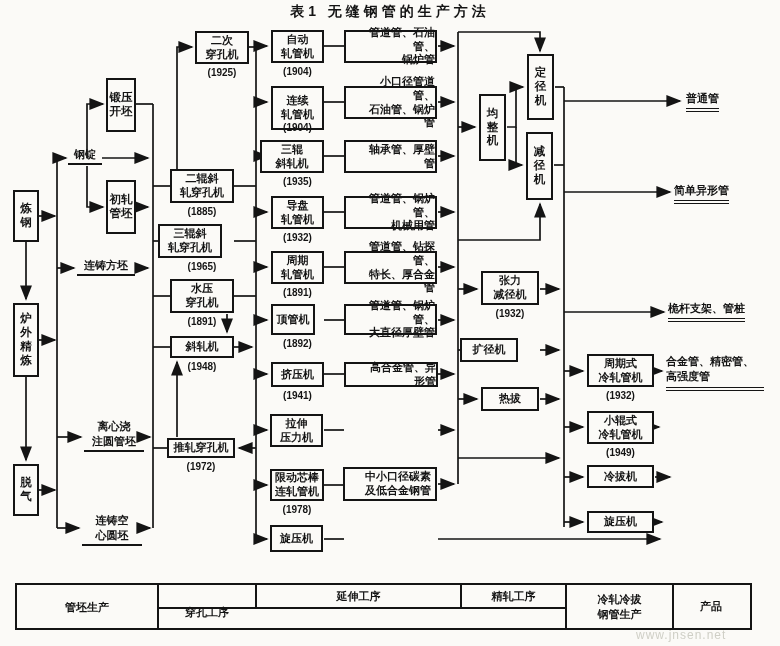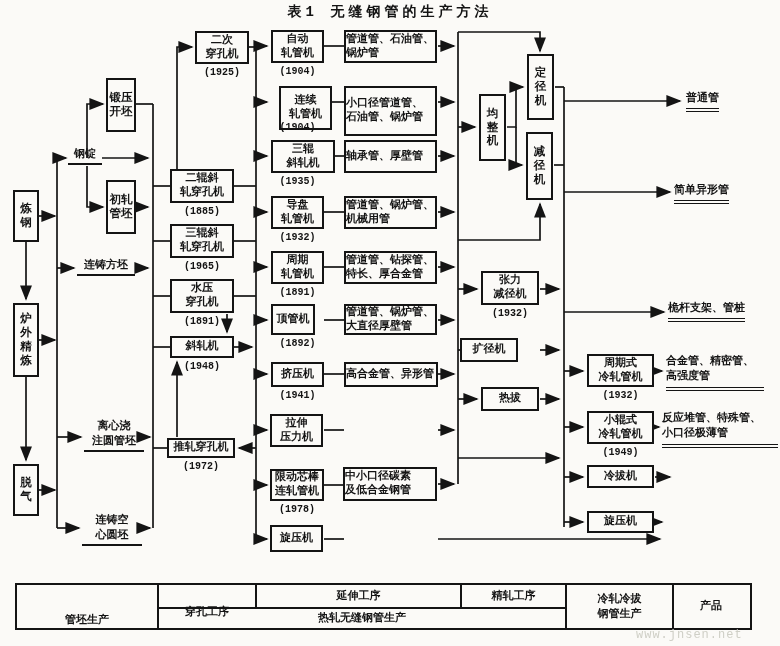--- a/index.html
+++ b/index.html
@@ -1,25 +1,25 @@
 <!DOCTYPE html>
 <html><head>
 <meta charset="utf-8">
 <style>
   html,body{margin:0;padding:0;background:#fbfaf7;}
   #page{position:relative;width:780px;height:646px;background:#fbfaf7;
-        font-family:Liberation Mono, monospace;color:#141414;
+        font-family:Liberation Sans, sans-serif;color:#141414;
         font-weight:bold;overflow:hidden;}
   .title{position:absolute;left:0;top:3px;width:780px;text-align:center;
          font-size:14px;letter-spacing:4px;}
   .wires{position:absolute;left:0;top:0;}
   .node,.pbox,.vnode{position:absolute;box-sizing:border-box;border:2px solid #141414;
          display:flex;align-items:center;justify-content:center;text-align:center;
          white-space:pre-line;font-size:11px;line-height:1.25;background:#fbfaf7;}
-  .pbox{justify-content:flex-start;text-align:left;padding-left:0;}
+  .pbox{justify-content:flex-start;text-align:right;padding-left:20px;}
   .vnode{line-height:1.2;font-size:11.5px;padding:1px;}
   .year{position:absolute;text-align:center;font-size:10px;white-space:nowrap;}
   .src-lbl{position:absolute;text-align:center;white-space:pre-line;font-size:11px;
          line-height:1.35;border-bottom:2px solid #141414;padding-bottom:1px;}
   .final-lbl{position:absolute;text-align:left;white-space:pre-line;font-size:11px;
          line-height:1.4;border-bottom:4px double #141414;padding-bottom:2px;}
   .tbl{position:absolute;left:15px;top:583px;width:737px;height:47px;
          border:2px solid #141414;box-sizing:border-box;}
   .tcell{position:absolute;display:flex;align-items:center;justify-content:center;
          text-align:center;font-size:11px;line-height:1.3;white-space:pre-line;}
@@ -147,38 +147,38 @@
 注圆管坯</div>
   <div class="src-lbl" style="left:82px;top:513px;width:60px">连铸空
 心圆坯</div>
 
   <div class="node" style="left:195px;top:31px;width:54px;height:33px">二次
 穿孔机</div>
   <div class="year" style="left:195px;top:67px;width:54px">(1925)</div>
   <div class="node" style="left:170px;top:169px;width:64px;height:34px">二辊斜
 轧穿孔机</div>
   <div class="year" style="left:170px;top:206px;width:64px">(1885)</div>
-  <div class="node" style="left:170px;top:224px;width:64px;height:34px">三辊斜
+  <div class="node" style="left:158px;top:224px;width:64px;height:34px">三辊斜
 轧穿孔机</div>
   <div class="year" style="left:170px;top:261px;width:64px">(1965)</div>
   <div class="node" style="left:170px;top:279px;width:64px;height:34px">水压
 穿孔机</div>
   <div class="year" style="left:170px;top:316px;width:64px">(1891)</div>
   <div class="node" style="left:170px;top:336px;width:64px;height:22px">斜轧机</div>
   <div class="year" style="left:170px;top:361px;width:64px">(1948)</div>
   <div class="node" style="left:167px;top:438px;width:68px;height:20px">推轧穿孔机</div>
   <div class="year" style="left:167px;top:461px;width:68px">(1972)</div>
 
   <div class="node" style="left:271px;top:30px;width:53px;height:33px">自动
 轧管机</div>
   <div class="year" style="left:271px;top:66px;width:53px">(1904)</div>
-  <div class="node" style="left:279px;top:86px;width:53px;height:44px">连续
+  <div class="node" style="left:271px;top:86px;width:53px;height:44px">连续
 轧管机</div>
   <div class="year" style="left:271px;top:122px;width:53px">(1904)</div>
-  <div class="node" style="left:271px;top:140px;width:64px;height:33px">三辊
+  <div class="node" style="left:260px;top:140px;width:64px;height:33px">三辊
 斜轧机</div>
   <div class="year" style="left:271px;top:176px;width:53px">(1935)</div>
   <div class="node" style="left:271px;top:196px;width:53px;height:33px">导盘
 轧管机</div>
   <div class="year" style="left:271px;top:232px;width:53px">(1932)</div>
   <div class="node" style="left:271px;top:251px;width:53px;height:33px">周期
 轧管机</div>
   <div class="year" style="left:271px;top:287px;width:53px">(1891)</div>
   <div class="node" style="left:271px;top:304px;width:44px;height:31px">顶管机</div>
   <div class="year" style="left:271px;top:338px;width:53px">(1892)</div>
@@ -186,21 +186,21 @@
   <div class="year" style="left:271px;top:390px;width:53px">(1941)</div>
   <div class="node" style="left:270px;top:414px;width:53px;height:33px">拉伸
 压力机</div>
   <div class="node" style="left:270px;top:469px;width:54px;height:32px">限动芯棒
 连轧管机</div>
   <div class="year" style="left:270px;top:504px;width:54px">(1978)</div>
   <div class="node" style="left:270px;top:525px;width:53px;height:27px">旋压机</div>
 
   <div class="pbox" style="left:344px;top:30px;width:93px;height:33px">管道管、石油管、
 锅炉管</div>
-  <div class="pbox" style="left:344px;top:86px;width:93px;height:50px">小口径管道管、
+  <div class="pbox" style="left:344px;top:86px;width:93px;height:33px">小口径管道管、
 石油管、锅炉管</div>
   <div class="pbox" style="left:344px;top:140px;width:93px;height:33px">轴承管、厚壁管</div>
   <div class="pbox" style="left:344px;top:196px;width:93px;height:33px">管道管、锅炉管、
 机械用管</div>
   <div class="pbox" style="left:344px;top:251px;width:93px;height:33px">管道管、钻探管、
 特长、厚合金管</div>
   <div class="pbox" style="left:344px;top:304px;width:93px;height:31px">管道管、锅炉管、
 大直径厚壁管</div>
   <div class="pbox" style="left:344px;top:362px;width:94px;height:25px">高合金管、异形管</div>
   <div class="pbox" style="left:343px;top:467px;width:94px;height:34px">中小口径碳素
@@ -222,35 +222,32 @@
 冷轧管机</div>
   <div class="year" style="left:587px;top:447px;width:67px">(1949)</div>
   <div class="node" style="left:587px;top:465px;width:67px;height:23px">冷拔机</div>
   <div class="node" style="left:587px;top:511px;width:67px;height:22px">旋压机</div>
 
   <div class="final-lbl" style="left:686px;top:91px">普通管</div>
   <div class="final-lbl" style="left:674px;top:183px">简单异形管</div>
   <div class="final-lbl" style="left:668px;top:301px">桅杆支架、管桩</div>
   <div class="final-lbl" style="left:666px;top:354px;width:98px">合金管、精密管、
 高强度管</div>
-  <div class="final-lbl" style="left:662px;top:411px;width:116px">反应堆管、特殊管、
-小口径极薄管</div>
 
   <div class="tbl">
     <div class="dv" style="left:140px;top:0;width:2px;height:43px"></div>
     <div class="dv" style="left:238px;top:0;width:2px;height:22px"></div>
     <div class="dv" style="left:443px;top:0;width:2px;height:22px"></div>
     <div class="dv" style="left:548px;top:0;width:2px;height:43px"></div>
     <div class="dv" style="left:655px;top:0;width:2px;height:43px"></div>
     <div class="dv" style="left:140px;top:22px;width:410px;height:2px"></div>
-    <div class="tcell" style="left:0;top:13px;width:140px;height:44px">管坯生产</div>
+    <div class="tcell" style="left:0;top:0;width:140px;height:44px">管坯生产</div>
     <div class="tcell" style="left:142px;top:16px;width:96px;height:22px">穿孔工序</div>
     <div class="tcell" style="left:445px;top:0;width:103px;height:22px">精轧工序</div>
     <div class="tcell" style="left:240px;top:0;width:203px;height:22px">延伸工序</div>
-    <div class="tcell" style="left:142px;top:24px;width:406px;height:19px">热轧无缝钢管生产</div>
     <div class="tcell" style="left:550px;top:0;width:105px;height:43px">冷轧冷拔
 钢管生产</div>
     <div class="tcell" style="left:657px;top:0;width:74px;height:43px">产品</div>
   </div>
 
   <div class="watermark">www.jnsen.net</div>
 
 </div>
 
 </body></html>

